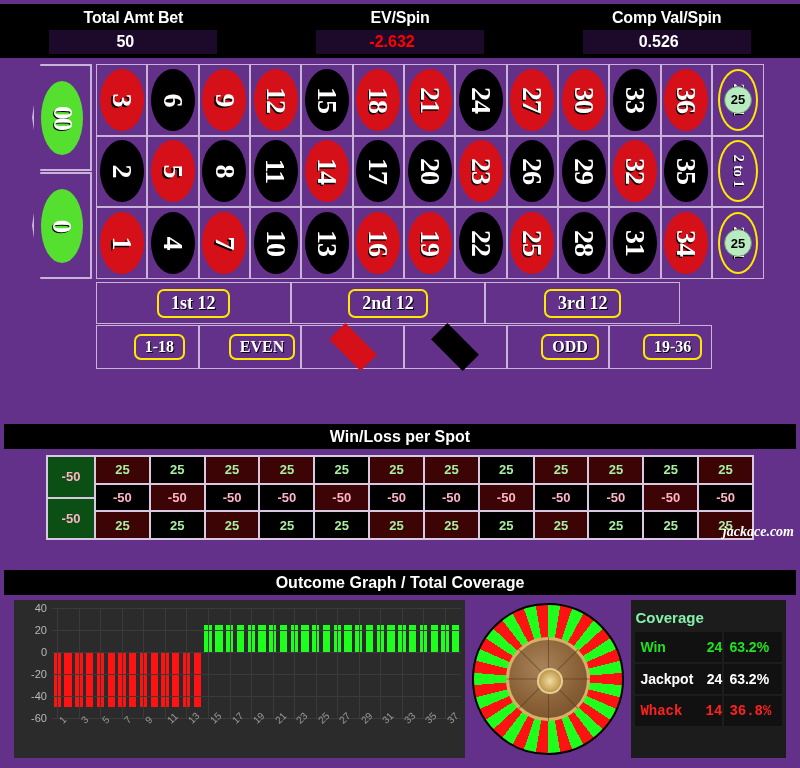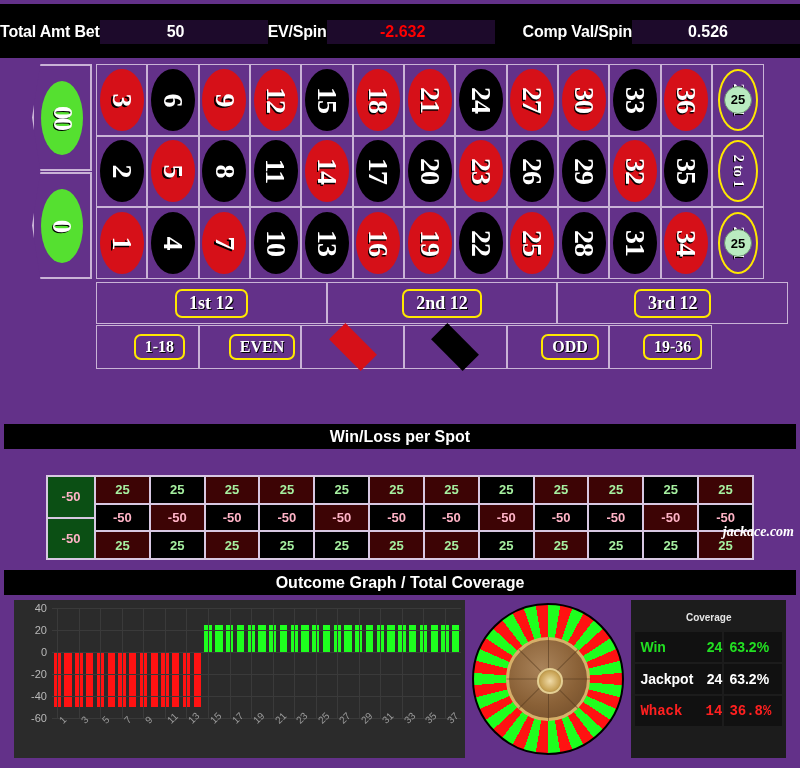--- a/index.html
+++ b/index.html
@@ -13,21 +13,21 @@
 
   
   .stats-bar {
     position: absolute; left: 0; top: 4px;
     width: 800px; height: 54px;
     background: #000000;
     display: flex;
   }
   .stat-cell {
     flex: 1 1 0;
-    display: flex; flex-direction: row;
+    display: flex; flex-direction: column;
     align-items: center;
     padding-top: 2px;
   }
   .stat-label {
     color: #ffffff;
     font-size: 16px; font-weight: bold;
     line-height: 24px;
     letter-spacing: -0.2px;
     white-space: nowrap;
   }
@@ -144,21 +144,21 @@
     border: 1px solid #6a8a70;
     color: #000000;
     font-size: 13px; font-weight: bold;
     display: flex; align-items: center; justify-content: center;
     font-family: "Liberation Sans", sans-serif;
   }
 
   
   .dozens {
     position: absolute; left: 96px; top: 222px;
-    width: 692px; height: 42px;
+    width: 584px; height: 42px;
     display: grid; grid-template-columns: repeat(3, 1fr);
   }
   .outside {
     position: absolute; left: 96px; top: 265px;
     width: 616px; height: 44px;
     display: grid; grid-template-columns: repeat(6, 1fr);
   }
   .bet-cell {
     border: 1px solid #c9b3d6;
     background: #633189;
@@ -193,21 +193,20 @@
   }
 
   
   .wl-wrap { position: absolute; left: 0; top: 424px; width: 800px; height: 130px; }
   .wl-title { position: absolute; left: 4px; top: 0; width: 792px; }
   .wl-grid-outer {
     position: absolute; left: 46px; top: 31px;
     width: 708px; height: 85px;
     border: 1px solid #d8c8e2;
     display: flex;
-    margin-top: 20px;
   }
   .wl-zero-col {
     width: 48px; height: 100%;
     display: flex; flex-direction: column;
   }
   .wl-zero-cell {
     flex: 1 1 0;
     background: #0b4f14;
     border: 1px solid #d8c8e2;
     color: #ffb3c6;
@@ -318,22 +317,22 @@
     background: rgba(80,55,30,0.55);
     transform-origin: 50% 0;
   }
 
   .cov-panel {
     width: 155px; height: 100%;
     background: #1c1c1c;
     padding: 4px;
   }
   .cov-title {
-    color: #e5e5e5; font-size: 10px; font-weight: bold;
-    text-align: center; line-height: 28px;
+    color: #86efac; font-size: 15px; font-weight: bold;
+    text-align: left; line-height: 28px;
   }
   .cov-row {
     display: flex; align-items: center;
     height: 30px;
     font-size: 14px; font-weight: bold;
     margin-bottom: 2px;
   }
   .cov-row .c-label { flex: 0 0 62px; background: #111; height: 100%; display: flex; align-items: center; padding-left: 5px; }
   .cov-row .c-count { flex: 0 0 25px; background: #111; height: 100%; display: flex; align-items: center; justify-content: flex-end; }
   .cov-row .c-pct   { flex: 1 1 auto; background: #111; height: 100%; display: flex; align-items: center; justify-content: flex-start; padding-left: 5px; margin-left: 2px; }

